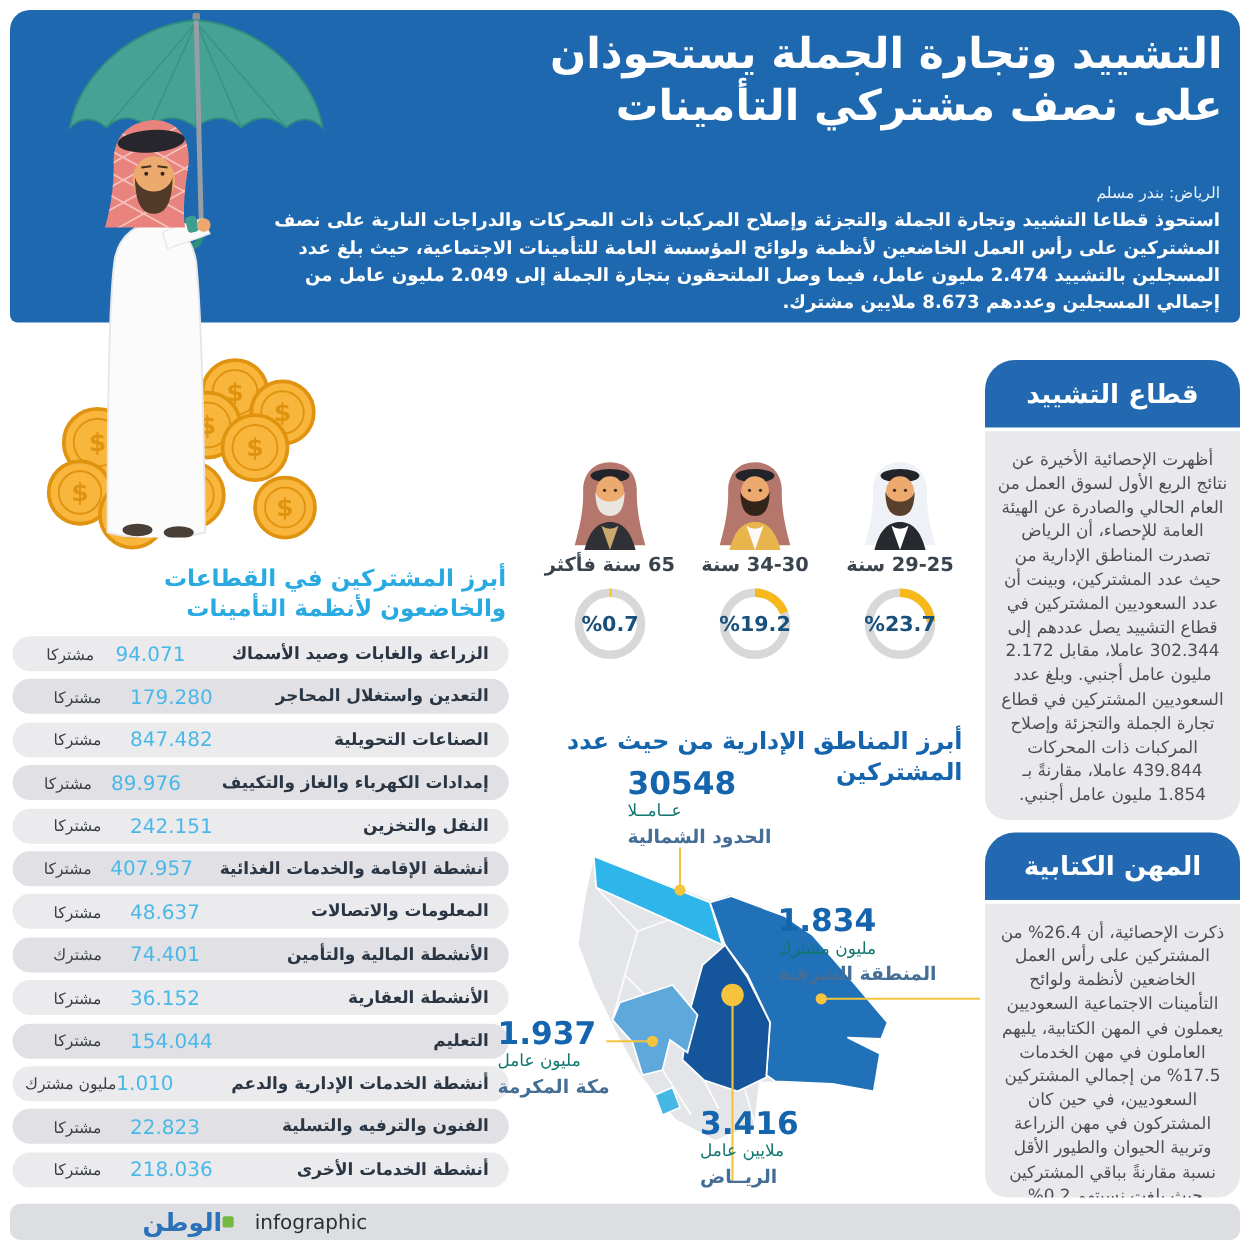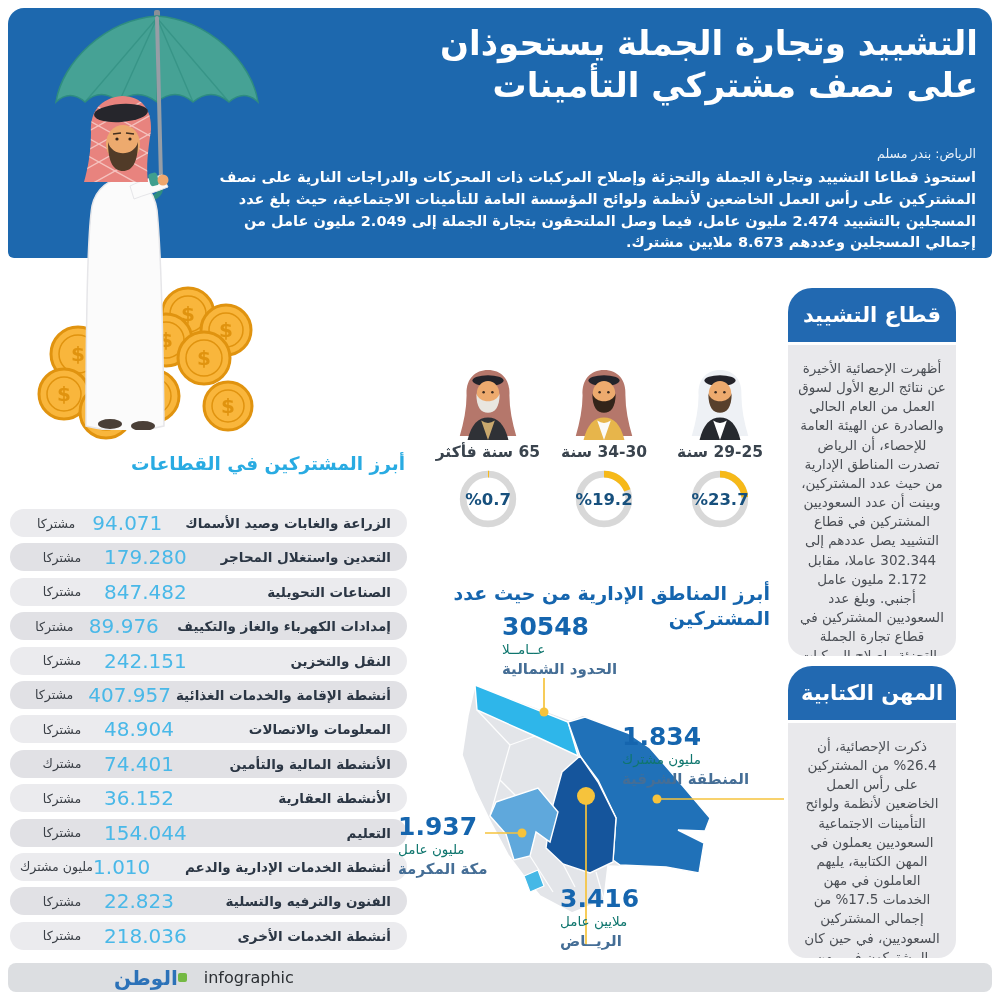--- a/index.html
+++ b/index.html
@@ -32,38 +32,38 @@
 
   
   .sect-title{position:absolute;right:595px;top:452px;width:370px;text-align:right;color:#29abe2;
               font-weight:bold;font-size:18.5px;line-height:1.32;direction:rtl;}
   .rows{position:absolute;left:10px;top:509px;width:397px;display:flex;flex-direction:column;gap:6.4px;}
   .srow{height:28px;border-radius:14px;display:flex;align-items:center;direction:rtl;
         padding:0 16px 0 10px;}
   .srow:nth-child(odd){background:#ebebee;}
   .srow:nth-child(even){background:#e1e1e5;}
   .srow .sector{flex:1;font-size:13.5px;font-weight:bold;color:#2b3644;text-align:right;white-space:nowrap;}
-  .srow .num{width:108px;font-size:20px;color:#49b8e8;direction:ltr;text-align:left;}
+  .srow .num{width:108px;font-size:16px;color:#49b8e8;direction:ltr;text-align:left;}
   .srow .unit{width:84px;font-size:12.5px;color:#3a3f46;text-align:center;direction:rtl;white-space:nowrap;}
 
   
   .map-title{position:absolute;right:230px;top:581px;width:340px;text-align:right;color:#1565ae;
              font-weight:bold;font-size:19px;line-height:1.3;direction:rtl;}
   .map-svg{position:absolute;left:425px;top:650px;width:360px;height:315px;z-index:1;}
   .callout{position:absolute;z-index:5;text-align:left;direction:rtl;}
   .callout .cnum{font-size:25px;font-weight:bold;color:#1565ae;direction:ltr;line-height:1.05;}
   .callout .cunit{font-size:13.5px;font-weight:normal;color:#0f766e;line-height:1.35;}
   .callout .cregion{font-size:15px;font-weight:bold;color:#456e96;line-height:1.5;}
   .call-north{left:502px;top:614px;width:168px;}
   .call-east{left:622px;top:724px;width:138px;}
   .call-makkah{left:398px;top:814px;width:100px;}
   .call-riyadh{left:560px;top:886px;width:130px;}
 
   
-  .panel{position:absolute;left:788px;width:168px;}
+  .panel{position:absolute;left:788px;width:204px;}
   .panel .tab{height:54px;background:#2269b1;border-radius:24px 24px 0 0;color:#fff;font-weight:bold;
               font-size:21px;display:flex;align-items:center;justify-content:center;direction:rtl;
               margin-bottom:3px;}
   .panel .pbody{background:#e9e9ec;border-radius:0 0 18px 18px;padding:14px 10px;box-sizing:border-box;
                 color:#4b4f55;font-size:13.5px;line-height:1.42;text-align:center;direction:rtl;overflow:hidden;}
   .panel1{top:288px;} .panel1 .pbody{height:311px;}
   .panel2{top:666px;} .panel2 .pbody{height:235px;}
 
   
   .footer{position:absolute;left:8px;top:963px;width:984px;height:29px;background:#dcdee1;
@@ -243,20 +243,21 @@
         </svg>
         <div class="pct">
             <span dir="ltr">%0.7</span>
           </div>
       </div>
     </div>
   </div>
 
   <div class="sect-title">
     <div>أبرز المشتركين في القطاعات</div>
+    <div>والخاضعون لأنظمة التأمينات</div>
   </div>
 
   <div class="rows">
     <div class="srow">
         <span class="sector">الزراعة والغابات وصيد الأسماك</span>
         <span class="num">94.071</span>
         <span class="unit">مشتركا</span>
       </div>
     <div class="srow">
         <span class="sector">التعدين واستغلال المحاجر</span>
@@ -278,21 +279,21 @@
         <span class="num">242.151</span>
         <span class="unit">مشتركا</span>
       </div>
     <div class="srow">
         <span class="sector">أنشطة الإقامة والخدمات الغذائية</span>
         <span class="num">407.957</span>
         <span class="unit">مشتركا</span>
       </div>
     <div class="srow">
         <span class="sector">المعلومات والاتصالات</span>
-        <span class="num">48.904</span>
+        <span class="num">48.637</span>
         <span class="unit">مشتركا</span>
       </div>
     <div class="srow">
         <span class="sector">الأنشطة المالية والتأمين</span>
         <span class="num">74.401</span>
         <span class="unit">مشترك</span>
       </div>
     <div class="srow">
         <span class="sector">الأنشطة العقارية</span>
         <span class="num">36.152</span>

